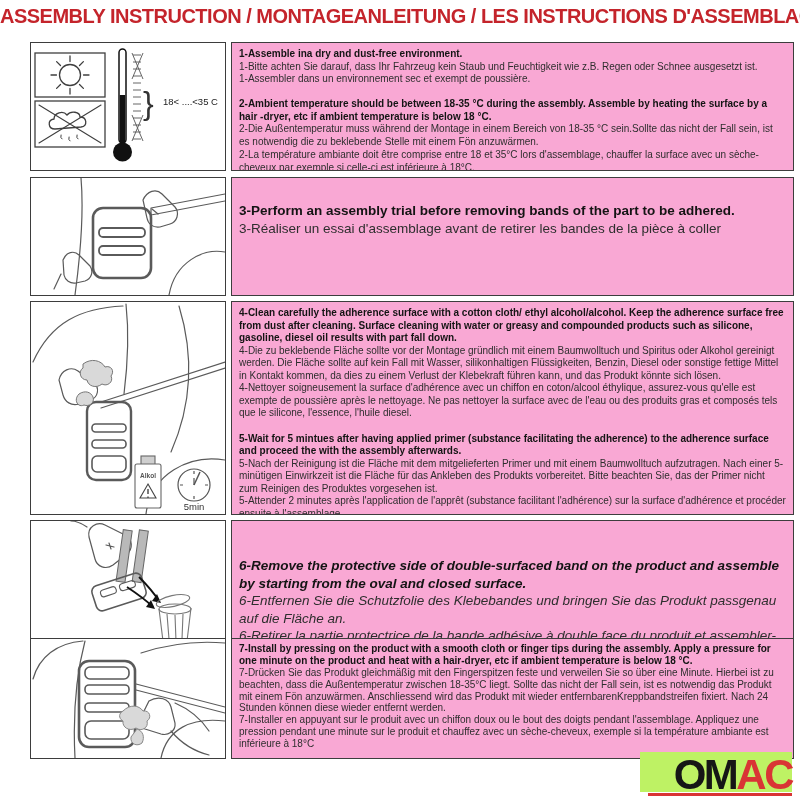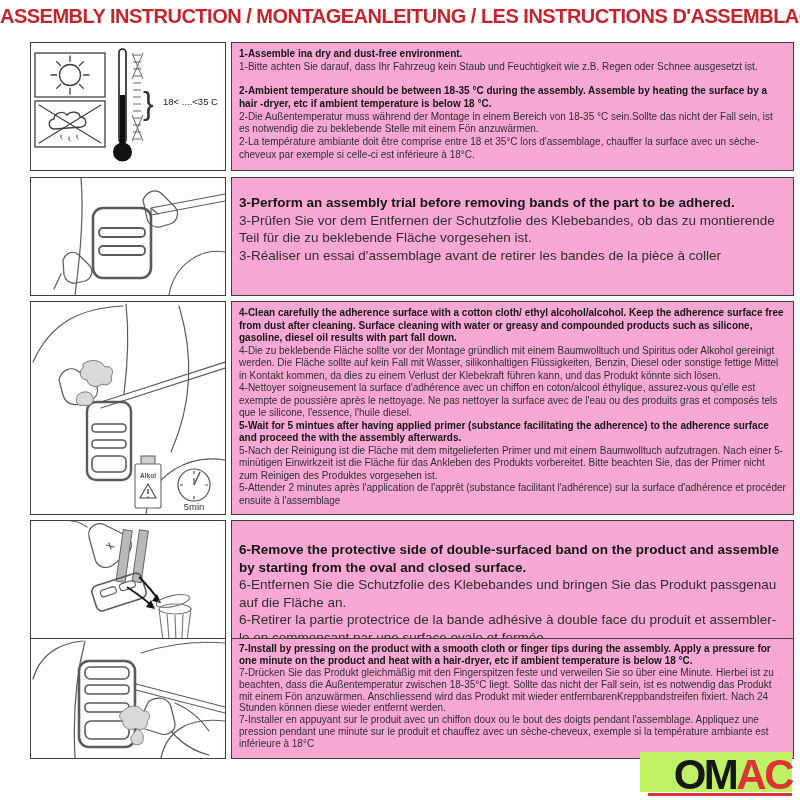--- a/index.html
+++ b/index.html
@@ -23,26 +23,26 @@
   }
   .text-cell {
     position:absolute; left:231px; width:563px; top:0; bottom:0;
     border:1px solid var(--border,#3d3d3d); background:#f9a8d4; box-sizing:border-box;
     padding:5px 7px 0 7px; overflow:hidden;
   }
   .small { font-size:10px; line-height:1.27; color:#2e2e2e; }
   .r3 .text-cell { line-height:1.25; }
   .r5 .text-cell { line-height:1.19; padding-top:4px; }
   .mid { font-size:13.5px; line-height:1.3; color:#2e2e2e; }
-  .r2 .text-cell { padding-top:16px; }
-  .r4 .text-cell { padding-top:20px; }
+  .r2 .text-cell { padding-top:24px; }
+  .r4 .text-cell { padding-top:36px;font-style:italic; }
   p { margin:0; }
   p.en { font-weight:700; color:#141414; }
   p.gap-top { margin-top:12px; }
-  .r3 p.gap-top { margin-top:0; }
+  .r3 p.gap-top { margin-top:13px; }
   svg { display:block; }
   svg text { font-family:"Liberation Sans", sans-serif; }
   .logo {
     position:absolute; left:640px; top:752px; width:152px; height:40px;
     background:#bef264; display:flex; align-items:flex-end; justify-content:flex-end;
     font-weight:700; font-size:42px; letter-spacing:-2.5px; line-height:0.82;
     white-space:nowrap;
   }
   .logo .lg-black { color:#161616; }
   .logo .lg-red { color:var(--logo-red,#d93535); }
@@ -77,20 +77,21 @@
           <path d="M101,10 L112,36 M112,10 L101,36 M101,72 L112,98 M112,72 L101,98"></path>
         </g>
         <text x="112" y="71" font-size="32" fill="#333">}</text>
         <text x="132" y="62" font-size="9.5" fill="#222">18&lt; ....&lt;35 C</text>
       </g>
     </svg>
   </div>
   <div class="text-cell small">
     <p class="en">1-Assemble ina dry and dust-free environment.</p>
     <p>1-Bitte achten Sie darauf, dass Ihr Fahrzeug kein Staub und Feuchtigkeit wie z.B. Regen oder Schnee ausgesetzt ist.</p>
+    <p>1-Assembler dans un environnement sec et exempt de poussière.</p>
     <p class="en gap-top">2-Ambient temperature should be between 18-35 °C  during the assembly. Assemble by heating the surface by a hair -dryer, etc if ambient temperature is below 18 °C.</p>
     <p>2-Die Außentemperatur muss während der Montage in einem Bereich von 18-35 °C  sein.Sollte das nicht der Fall sein, ist es notwendig die zu beklebende Stelle mit einem Fön anzuwärmen.</p>
     <p>2-La température ambiante doit être comprise entre 18 et 35°C lors d'assemblage, chauffer la surface avec un sèche-cheveux par exemple si celle-ci est inférieure à 18°C.</p>
   </div>
 </section>
 
 <section class="row r2" style="top:177px;height:119px">
   <div class="img-cell">
     <svg width="194" height="117" viewBox="0 0 194 117">
       <g stroke="#5a5a5a" fill="none" stroke-width="1.2" stroke-linecap="round">
@@ -102,21 +103,20 @@
         <rect x="68" y="68" width="46" height="9" rx="4" stroke-width="1.8"></rect>
         <path d="M112,22 c4,-9 13,-12 19,-6 l13,13 c5,6 2,15 -5,17 l-10,3 c-7,1 -12,-3 -13,-9 z"></path>
         <path d="M121,31 l6,5"></path>
         <path d="M32,82 c3,-8 11,-10 16,-5 l11,11 c4,6 1,13 -5,15 l-9,2 c-6,1 -11,-3 -12,-8 z"></path>
         <path d="M30,96 l-7,15"></path>
       </g>
     </svg>
   </div>
   <div class="text-cell mid">
     <p class="en">3-Perform an assembly trial before removing bands of the part to be adhered.</p>
-    <p>3-Prüfen Sie vor dem Entfernen der Schutzfolie des Klebebandes, ob das zu montierende Teil für die zu beklebende Fläche vorgesehen ist.</p>
     <p>3-Réaliser un essai d'assemblage avant de retirer les bandes de la pièce à coller</p>
   </div>
 </section>
 
 <section class="row r3" style="top:301px;height:214px">
   <div class="img-cell">
     <svg width="194" height="212" viewBox="0 0 194 212">
       <g stroke="#5a5a5a" fill="none" stroke-width="1.2" stroke-linecap="round">
         <path d="M2,60 C20,20 50,6 92,4"></path>
         <path d="M95,2 C98,30 97,60 93,92"></path>

